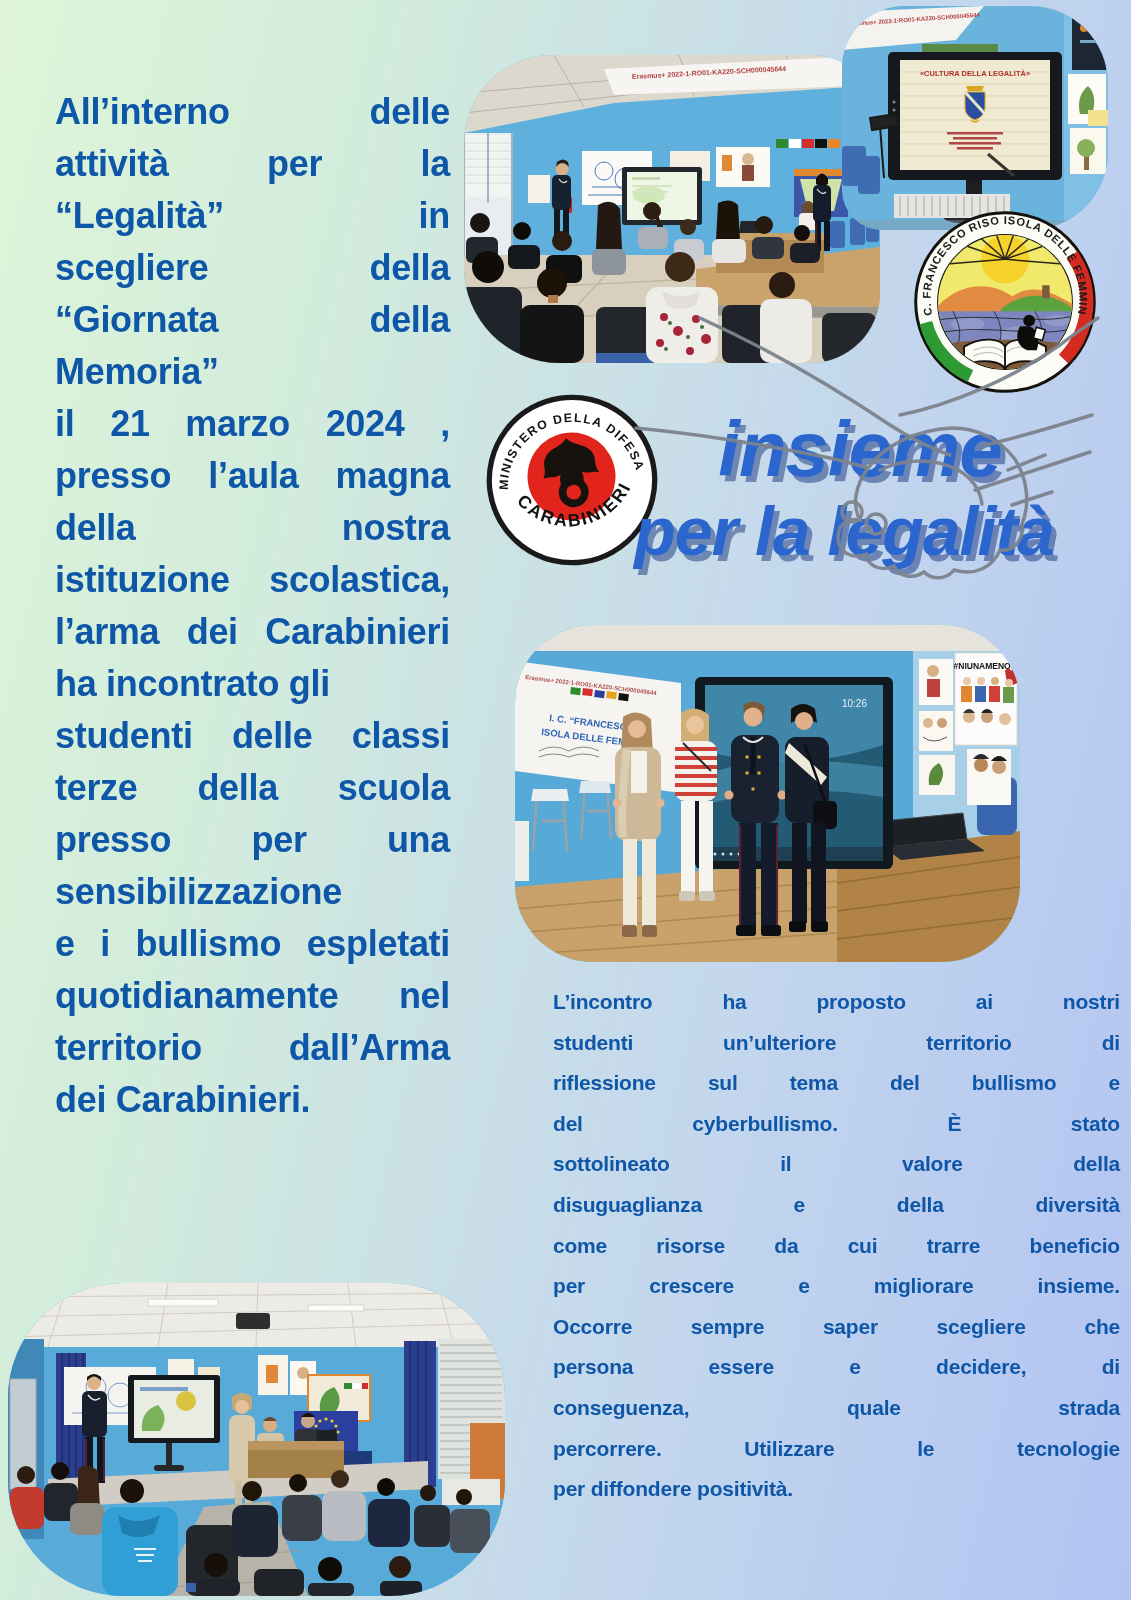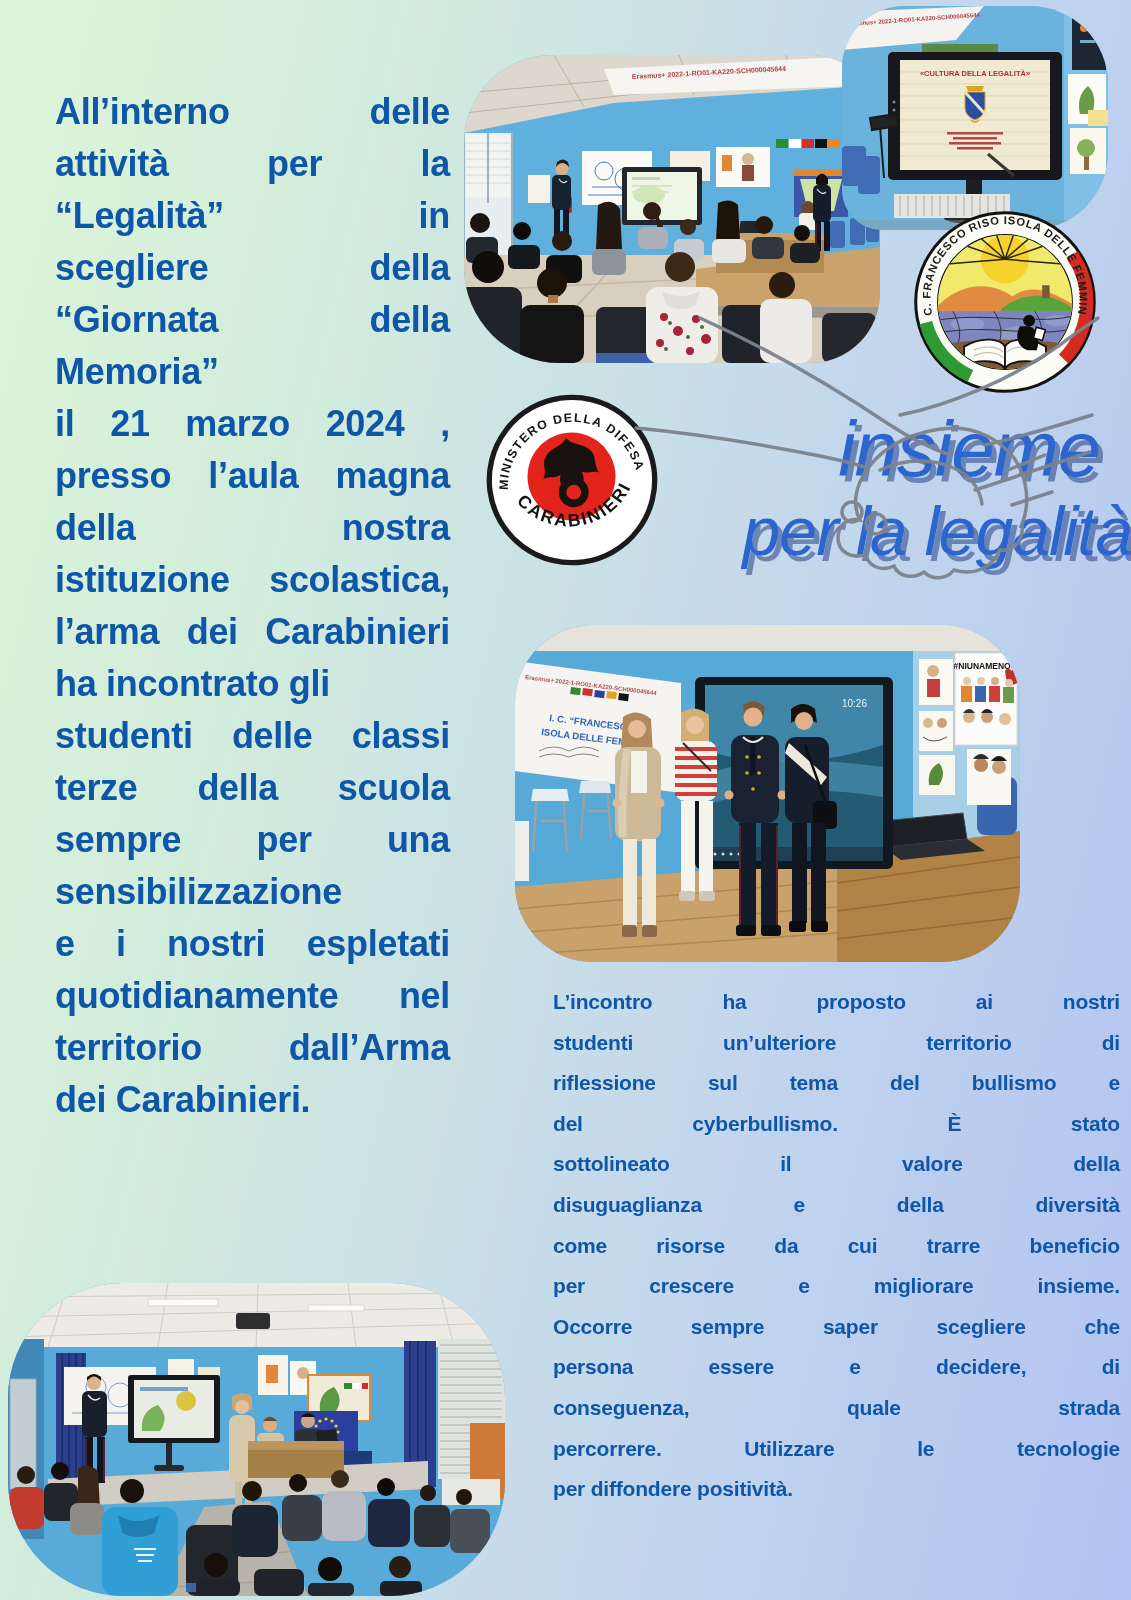--- a/index.html
+++ b/index.html
@@ -9,21 +9,21 @@
     font-family:"Liberation Sans", sans-serif;
   }
   .abs{position:absolute;}
   
   .col{color:#0e56a8;font-weight:bold;}
   #leftcol{left:14px;top:86px;width:436px;font-size:36px;line-height:52px;letter-spacing:-0.3px;}
   #rightcol{left:512px;top:982px;width:608px;font-size:21px;line-height:40.6px;letter-spacing:-0.2px;}
   .jl{text-align:justify;text-align-last:justify;white-space:normal;margin-left:41px;}
   .jl.last{text-align-last:left;}
   
-  .title{color:#2b66cf;font-weight:normal;font-style:italic;text-align:right;
+  .title{color:#2b66cf;font-weight:bold;font-style:italic;text-align:center;
          text-shadow:5px 6px 0 rgba(24,52,122,0.5);}
   #title1{left:620px;top:404px;width:480px;font-size:78px;letter-spacing:-1px;}
   #title2{left:556px;top:492px;width:576px;font-size:68px;letter-spacing:-1px;}
   
   .photo{overflow:hidden;box-shadow:0 0 0 0 transparent;}
   #photoA{left:464px;top:55px;width:416px;height:308px;border-radius:88px 70px 70px 96px;z-index:2;}
   #photoB{left:842px;top:6px;width:266px;height:224px;border-radius:62px 78px 78px 40px;z-index:3;}
   #schoolLogo{left:912px;top:208px;width:186px;height:188px;z-index:4;}
   #carabLogo{left:484px;top:392px;width:176px;height:176px;z-index:4;transform:rotate(-8deg);}
   #handshake{left:600px;top:300px;width:531px;height:340px;z-index:6;pointer-events:none;}
@@ -50,25 +50,25 @@
         <div class="jl">il 21 marzo 2024 ,</div>
         <div class="jl">presso l’aula magna</div>
         <div class="jl">della nostra</div>
         <div class="jl">istituzione scolastica,</div>
         <div class="jl">l’arma dei Carabinieri</div>
         <div class="jl last">ha incontrato gli</div>
       </div>
     <div>
         <div class="jl">studenti delle classi</div>
         <div class="jl">terze della scuola</div>
-        <div class="jl">sempre per una</div>
+        <div class="jl">presso per una</div>
         <div class="jl last">sensibilizzazione</div>
       </div>
     <div>
-        <div class="jl">e i nostri espletati</div>
+        <div class="jl">e i bullismo espletati</div>
         <div class="jl">quotidianamente nel</div>
         <div class="jl">territorio dall’Arma</div>
         <div class="jl last">dei Carabinieri.</div>
       </div>
   </section>
 
   <div id="photoA" class="abs photo">
     <svg width="416" height="308" viewBox="0 0 416 308">
       <rect width="416" height="308" fill="#5fb0dc"></rect>
 

